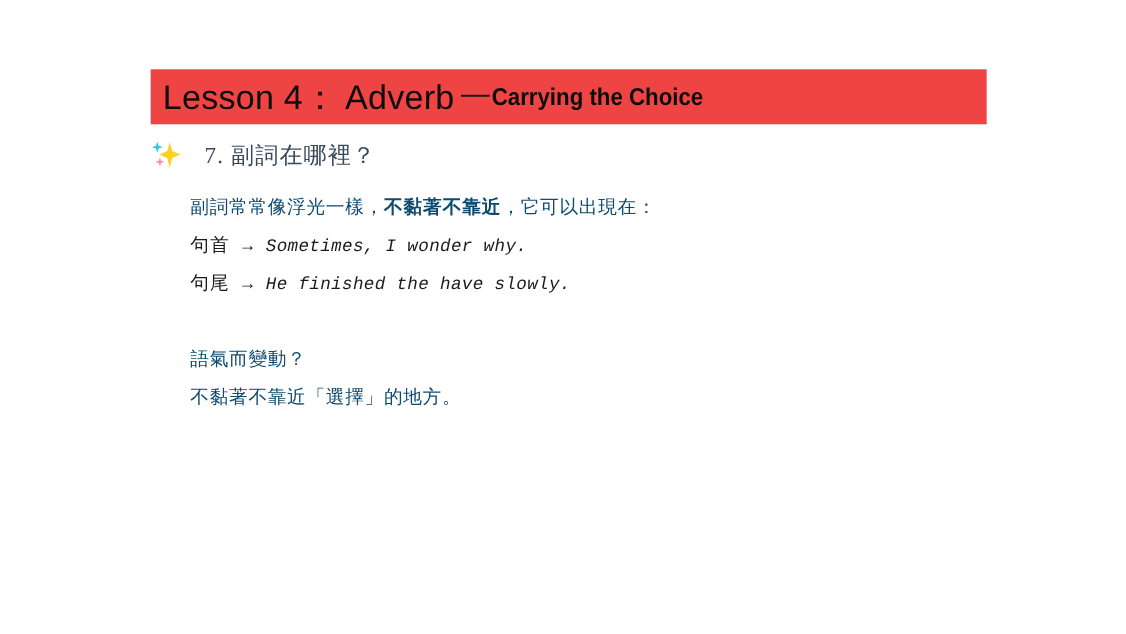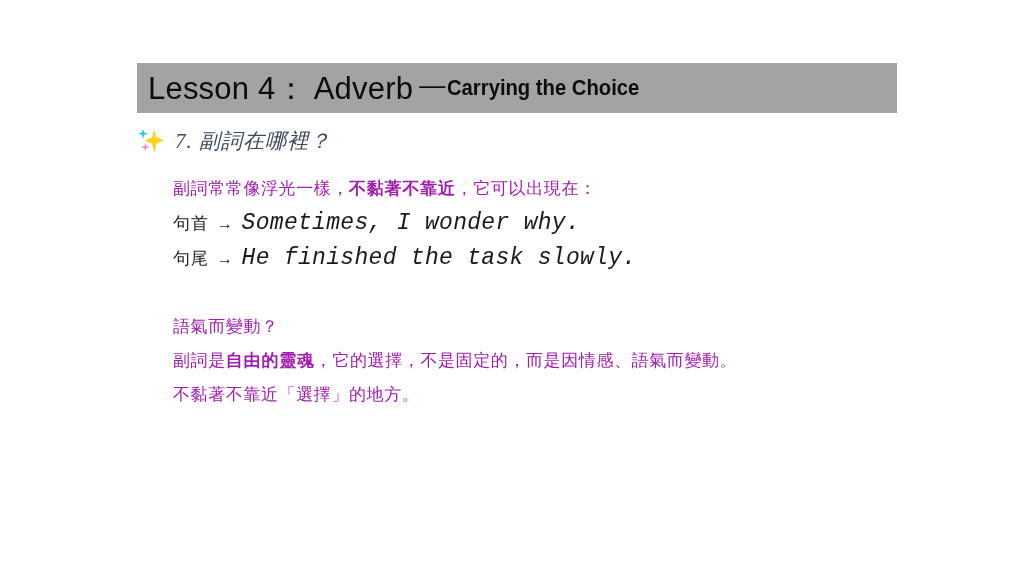--- a/index.html
+++ b/index.html
@@ -22,21 +22,21 @@
     background: #ffffff;
   }
 
   
   .title-banner {
     position: absolute;
     left: 137px;
     top: 63px;
     width: 760px;
     height: 50px;
-    background: #a3a3a3;
+    background: #ef4444;
     display: flex;
     align-items: center;
     padding-left: 11px;
     box-sizing: border-box;
   }
   .title-main {
     font-family: "Liberation Sans", "DejaVu Sans", sans-serif;
     font-size: 31px;
     font-weight: 400;
     color: #0d0d0d;
@@ -64,22 +64,21 @@
     line-height: 1;
   }
 
   
   .section-heading {
     position: absolute;
     left: 136px;
     top: 126px;
     display: flex;
     align-items: center;
-    gap: 9px;
-    font-style: italic;
+    gap: 20px;
   }
   .sparkle-icon {
     width: 30px;
     height: 30px;
     display: block;
     flex: 0 0 auto;
   }
   .section-heading-text {
     font-family: "Liberation Serif", "DejaVu Serif", serif;
     font-size: 21px;
@@ -91,21 +90,21 @@
   
   .body-block {
     position: absolute;
     left: 173px;
     top: 172px;
     width: 800px;
   }
   .body-line {
     font-family: "Liberation Serif", "DejaVu Serif", serif;
     font-size: 17px;
-    color: #a21caf;
+    color: #0c4a6e;
     line-height: 34px;
     letter-spacing: 0.6px;
     white-space: nowrap;
   }
   .body-line .bold {
     font-weight: bold;
     letter-spacing: 0.8px;
   }
   .example-line {
     font-family: "Liberation Serif", "DejaVu Serif", serif;
@@ -119,21 +118,21 @@
     letter-spacing: 1px;
     font-family: Liberation Serif, serif;
   }
   .example-arrow {
     margin: 0 8px;
     font-size: 16px;
   }
   .example-en {
     font-family: "Liberation Mono", "DejaVu Sans Mono", monospace;
     font-style: italic;
-    font-size: 23px;
+    font-size: 16px;
     letter-spacing: 0.3px;
   }
   .spacer-line {
     height: 34px;
   }
 </style>
 </head>
 <body>
 
 <div class="slide">
@@ -158,28 +157,25 @@
     <div class="body-line">
       <span>副詞常常像浮光一樣，</span><span class="bold">不黏著不靠近</span><span>，它可以出現在：</span>
     </div>
 
     <div class="example-line">
       <span class="example-label">句首</span><span class="example-arrow">→</span><span class="example-en">Sometimes, I wonder why.</span>
     </div>
 
 
     <div class="example-line">
-      <span class="example-label">句尾</span><span class="example-arrow">→</span><span class="example-en">He finished the task slowly.</span>
+      <span class="example-label">句尾</span><span class="example-arrow">→</span><span class="example-en">He finished the have slowly.</span>
     </div>
 
     <div class="spacer-line"></div>
 
     <div class="body-line">語氣而變動？</div>
 
-    <div class="body-line">
-      <span>副詞是</span><span class="bold">自由的靈魂</span><span>，它的選擇，不是固定的，而是因情感、語氣而變動。</span>
-    </div>
 
     <div class="body-line">不黏著不靠近「選擇」的地方。</div>
 
   </div>
 
 </div>
 
 </body></html>

